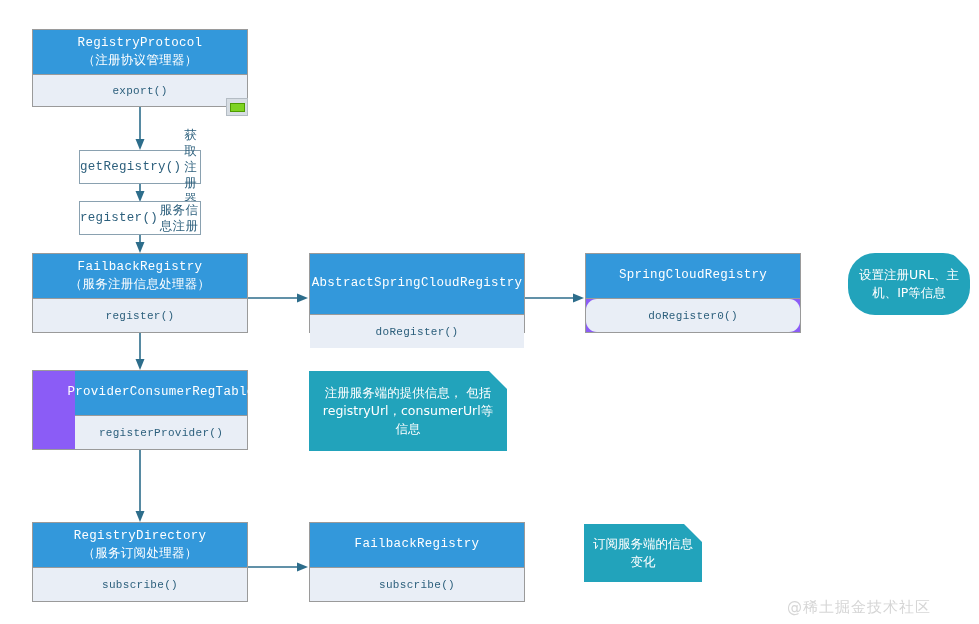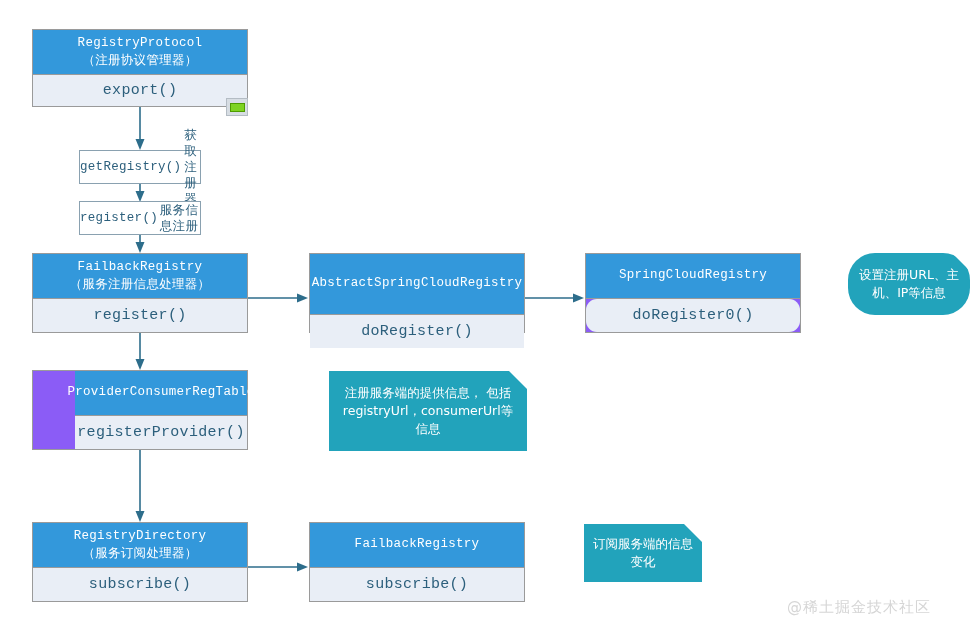--- a/index.html
+++ b/index.html
@@ -46,21 +46,21 @@
     white-space: nowrap;
   }
   .class-box .body {
     box-sizing: border-box;
     background: #e9eef6;
     color: #2c5f7c;
     text-align: center;
     display: flex;
     align-items: center;
     justify-content: center;
-    font-size: 15px;
+    font-size: 11px;
     letter-spacing: 0.3px;
   }
 
   
   .step-box {
     position: absolute;
     box-sizing: border-box;
     border: 1px solid #8aa1b0;
     background: #ffffff;
     color: #2c5f7c;
@@ -209,21 +209,21 @@
     <span class="txt">设置注册URL、主机、IP等信息</span>
   </div>
 
   <div class="class-box" style="left:32px; top:370px; width:216px; height:80px;padding-left:42px;">
     <div class="hdr" style="height:45px;">
       <span class="cn">ProviderConsumerRegTable</span>
     </div>
     <div class="body" style="height:33px;">registerProvider()</div>
   </div>
 
-  <div class="note" style="left:309px; top:371px; width:198px; height:80px;margin-left:20px;">
+  <div class="note" style="left:309px; top:371px; width:198px; height:80px;">
     <span class="txt">注册服务端的提供信息， 包括registryUrl，consumerUrl等信息</span>
   </div>
 
   <div class="class-box" style="left:32px; top:522px; width:216px; height:80px;">
     <div class="hdr" style="height:45px;">
       <span class="cn">RegistryDirectory</span>
       <span class="zh">（服务订阅处理器）</span>
     </div>
     <div class="body" style="height:33px;">subscribe()</div>
   </div>

